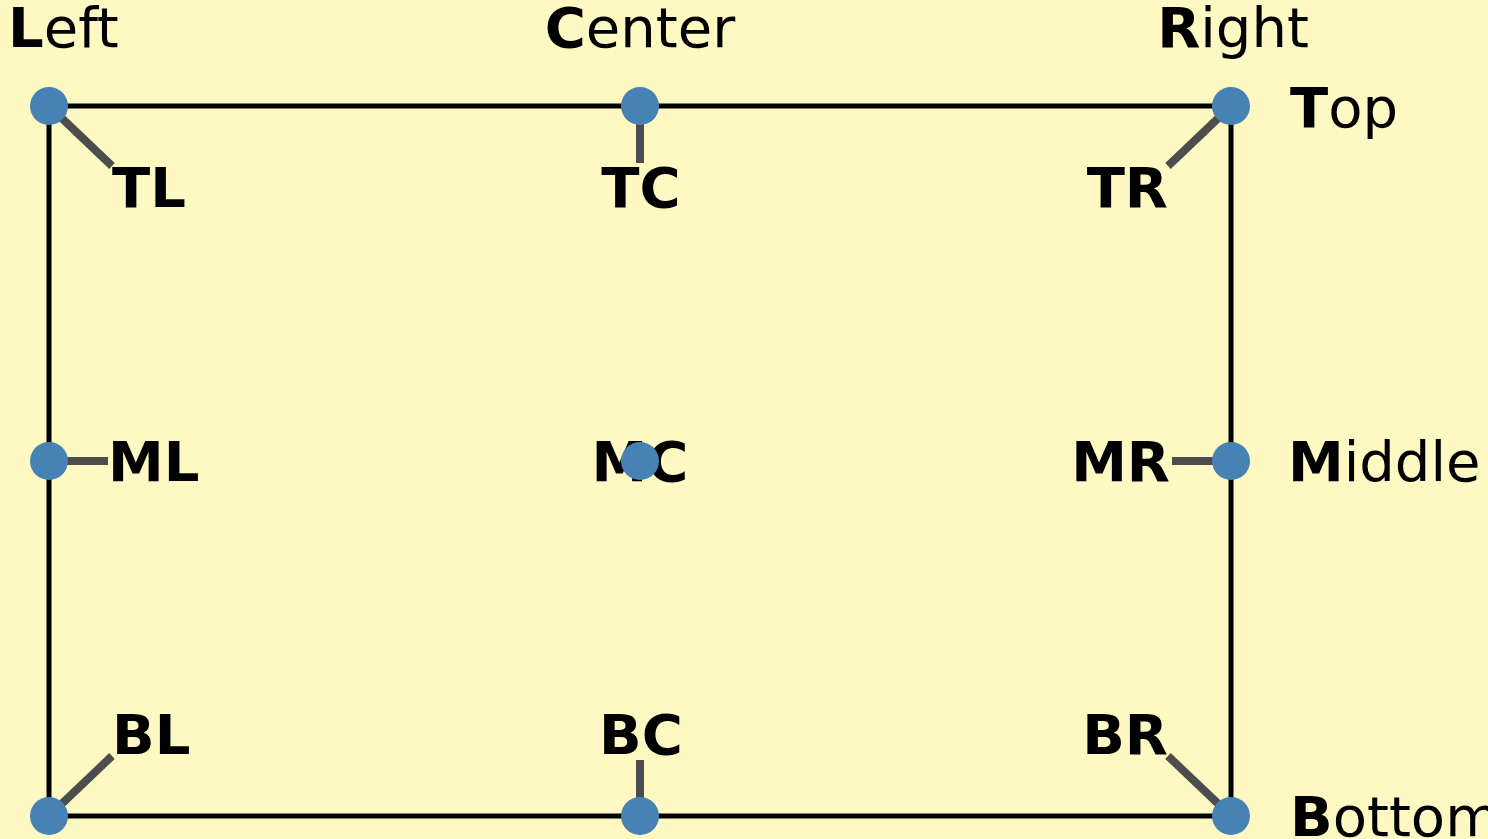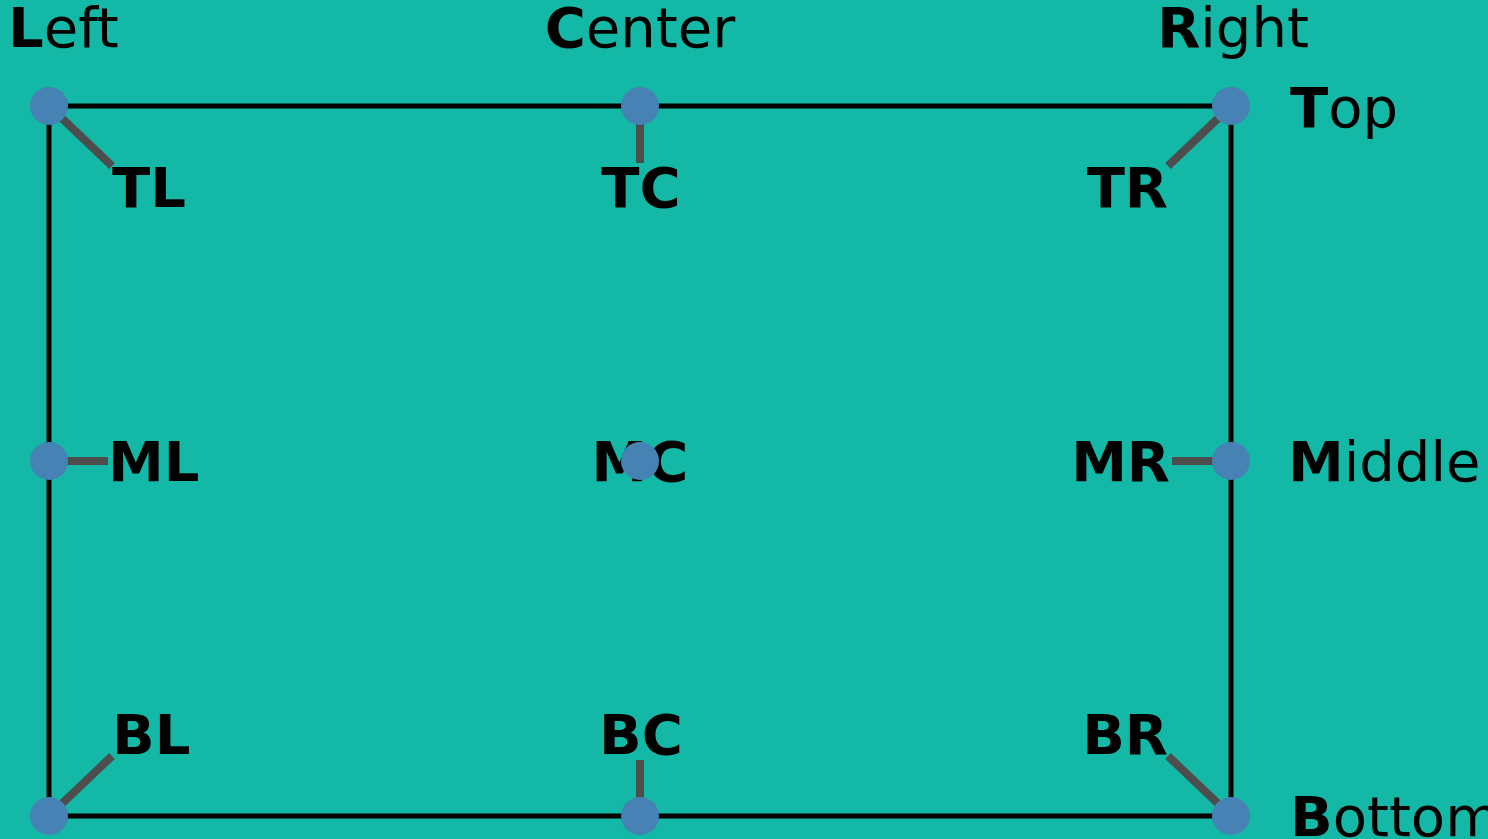--- a/index.html
+++ b/index.html
@@ -3,21 +3,21 @@
 <meta charset="utf-8">
 <style>
   html, body {
     margin: 0;
     padding: 0;
     background: #ffffff;
   }
   .figure-wrap {
     width: 1488px;
     height: 839px;
-    background: #14b8a6;
+    background: #fef9c3;
     overflow: hidden;
   }
   svg {
     display: block;
     font-family: "DejaVu Sans", sans-serif;
   }
   .hdr {
     font-size: 56px;
     font-weight: 400;
     fill: #000000;

